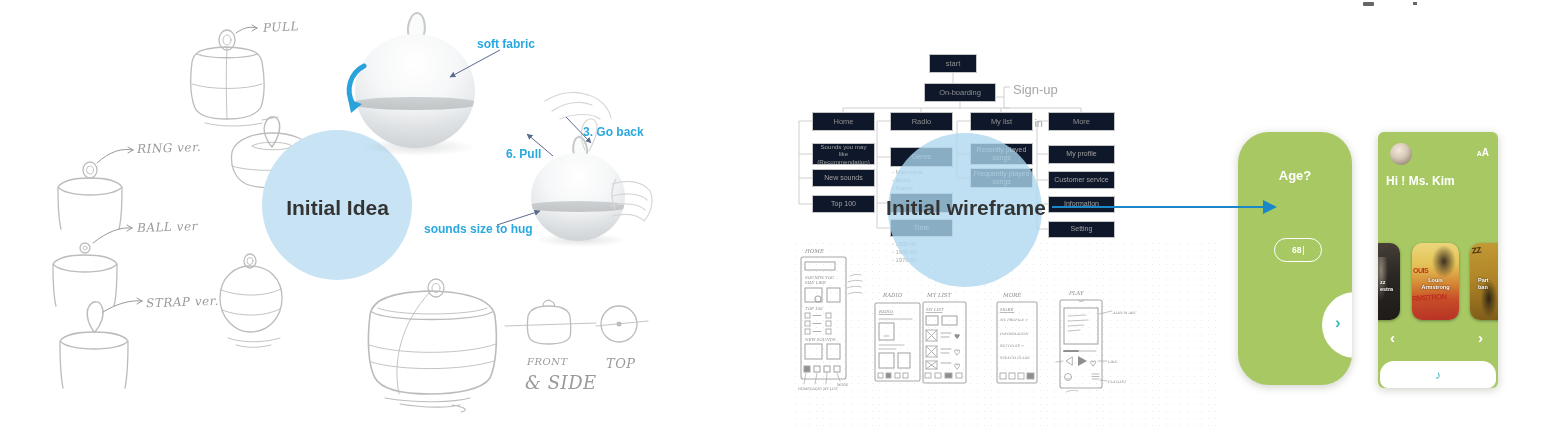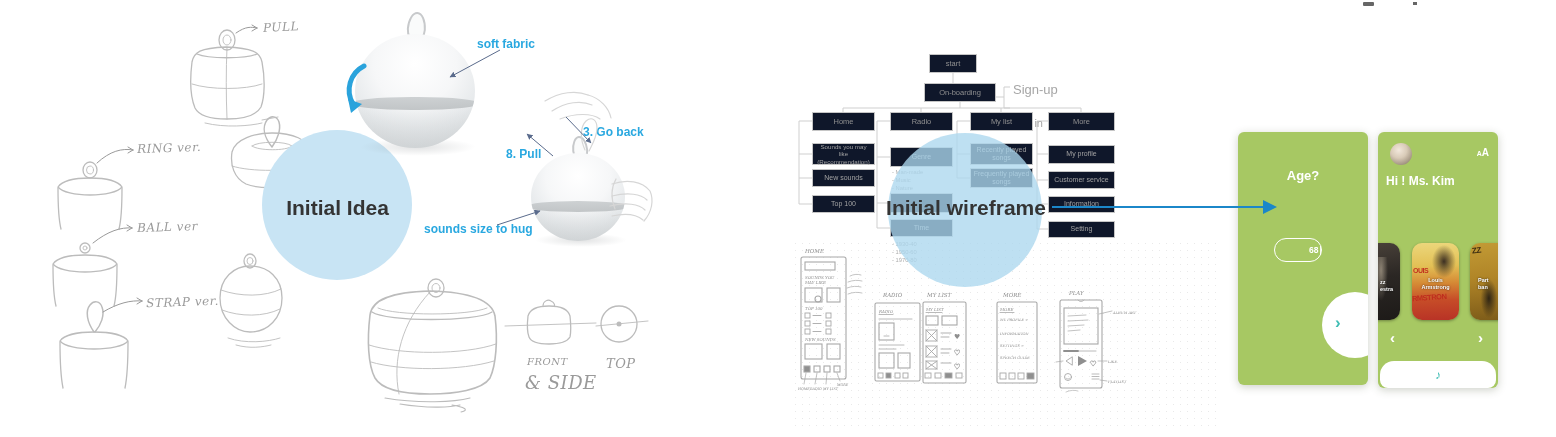--- a/index.html
+++ b/index.html
@@ -293,21 +293,21 @@
   <div class="orb" style="left:531px;top:153px;width:94px;height:88px;z-index:4;">
     <div class="band"></div>
     <div class="lower"></div>
   </div>
 
   <div class="badge-text" style="left:885px;top:196px;width:162px;z-index:5;">Initial wireframe</div>
   <div class="badge-text" style="left:275px;top:196px;width:125px;z-index:5;">Initial Idea</div>
 
   <div class="callout" style="left:477px;top:37px;z-index:6;">soft fabric</div>
   <div class="callout" style="left:583px;top:125px;z-index:6;">3. Go back</div>
-  <div class="callout" style="left:506px;top:147px;z-index:6;">8. Pull</div>
+  <div class="callout" style="left:506px;top:147px;z-index:6;">6. Pull</div>
   <div class="callout" style="left:424px;top:222px;z-index:6;">sounds size to hug</div>
 
   <svg width="1556" height="437" style="z-index:6;">
     <defs>
       <marker id="navyhead" markerWidth="7" markerHeight="6" refX="5.5" refY="3" orient="auto">
         <path d="M0,0 L6,3 L0,6 Z" fill="#5a6b8c"></path>
       </marker>
     </defs>
 
     <g stroke="#d6d6d6" stroke-width="1.2" fill="none" stroke-linecap="round">
@@ -333,24 +333,24 @@
       <path d="M497,225 L540,211" marker-end="url(#navyhead)"></path>
     </g>
 
     <path d="M1052,207 L1265,207" stroke="#1b87c9" stroke-width="2.2" fill="none"></path>
     <path d="M1263,200 L1277,207 L1263,214 Z" fill="#1b87c9"></path>
   </svg>
 
   <div class="frag" style="left:1363px;top:2px;width:11px;height:4px;border-radius:1px;"></div>
   <div class="frag" style="left:1413px;top:2px;width:4px;height:3px;"></div>
 
-  <div class="screen" style="left:1238px;top:132px;width:130px;height:253px;z-index:2;">
+  <div class="screen" style="left:1238px;top:132px;width:114px;height:253px;z-index:2;border-radius:31px;">
     <div class="whitetxt" style="left:0;top:36px;width:100%;text-align:center;font-size:13px;">Age?</div>
     <div style="position:absolute;left:36px;top:106px;width:46px;height:22px;border:1.5px solid #fff;
-                border-radius:12px;display:flex;align-items:center;justify-content:flex-end;">
+                border-radius:12px;display:flex;align-items:center;justify-content:center;">
       <span style="color:#fff;font-size:8.5px;font-weight:bold;">68</span>
       <span style="width:1px;height:9px;background:#fff;margin-left:1.5px;opacity:.85;"></span>
     </div>
     <div style="position:absolute;left:84px;top:160px;width:66px;height:66px;border-radius:50%;background:#fff;">
       <span style="position:absolute;left:13px;top:22px;color:#3fbdb4;font-weight:bold;font-size:17px;line-height:1;">›</span>
     </div>
   </div>
 
   <div class="screen" style="left:1378px;top:132px;width:120px;height:256px;z-index:2;">
     <div style="position:absolute;left:12px;top:11px;width:22px;height:22px;border-radius:50%;

